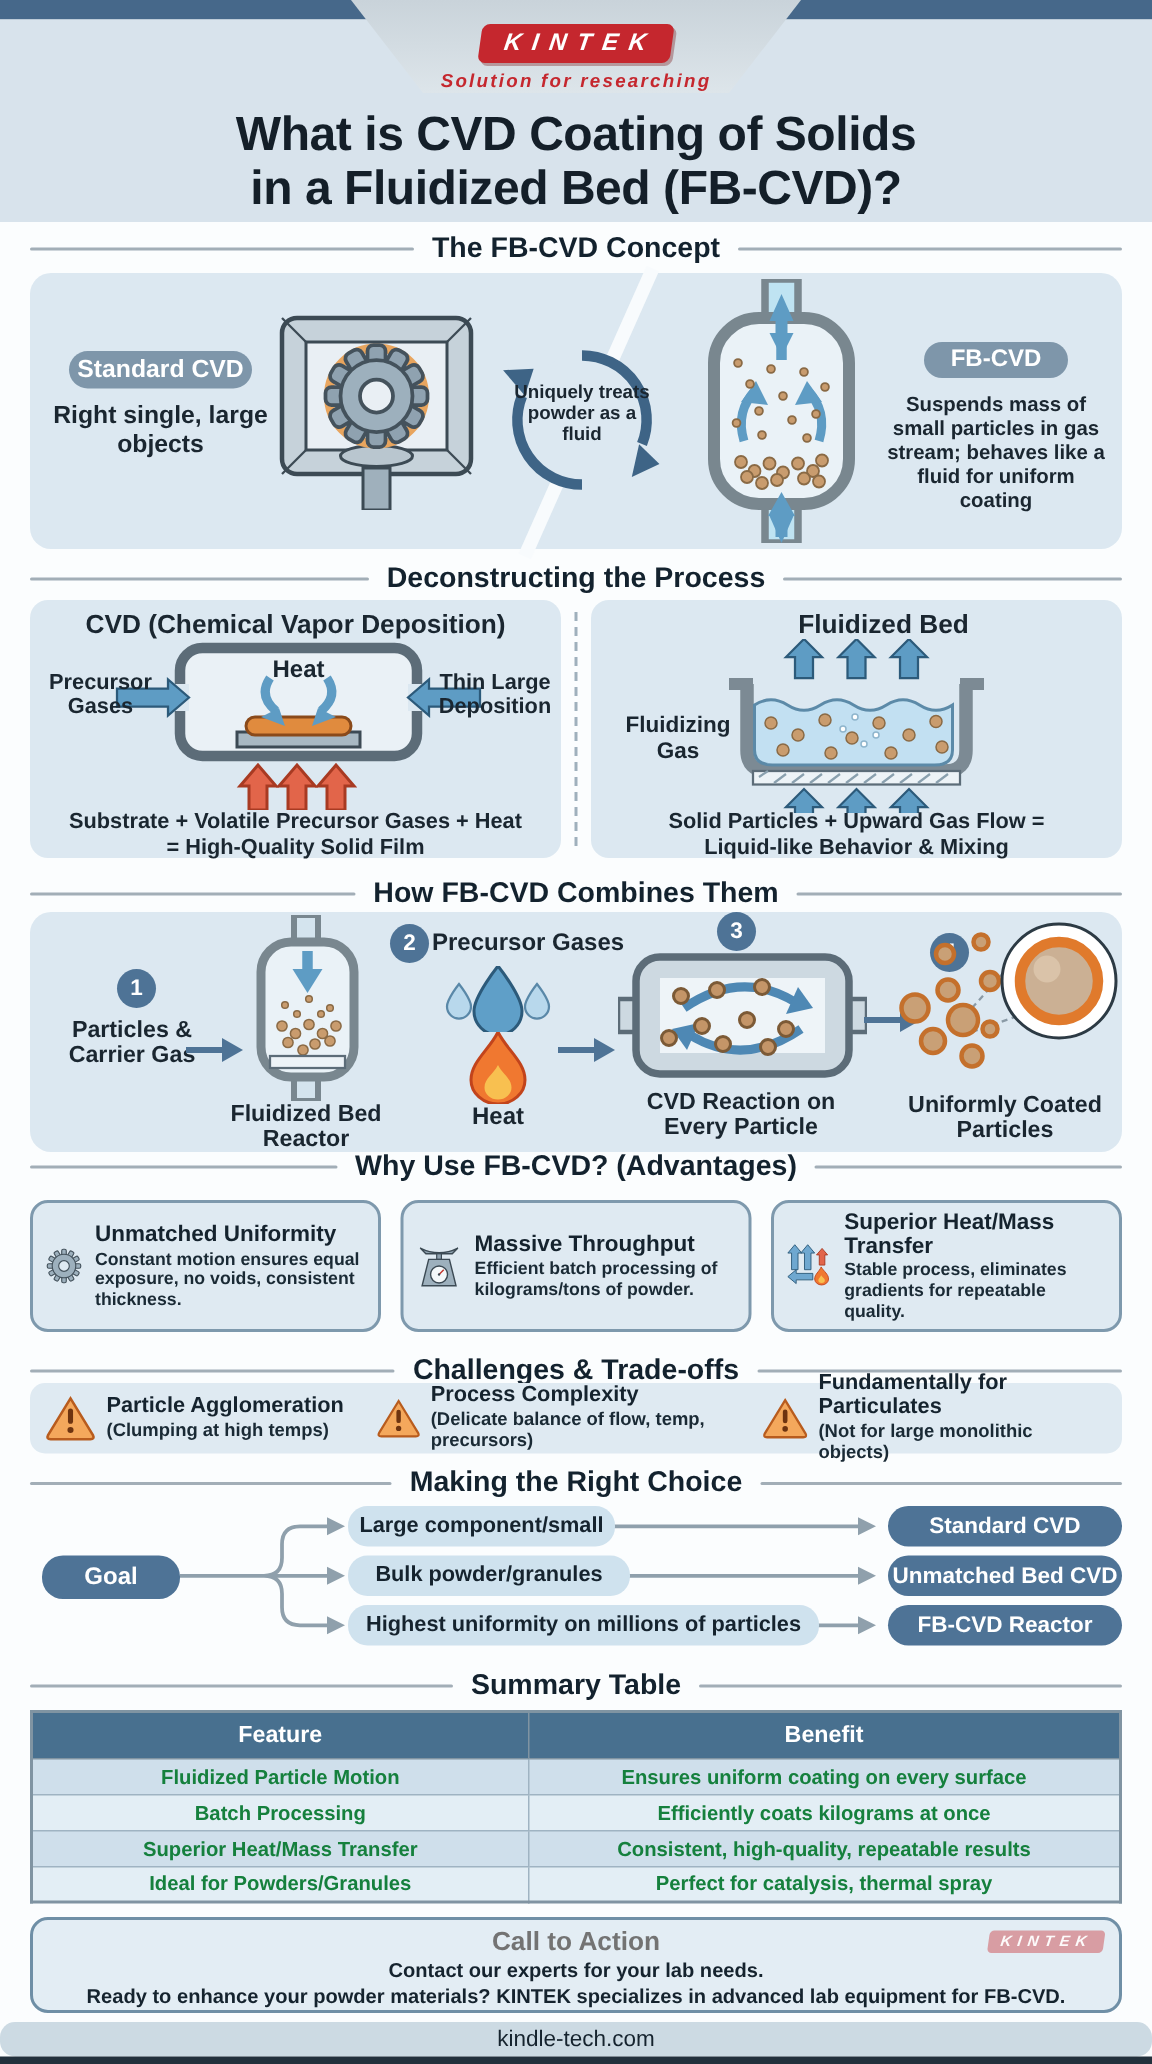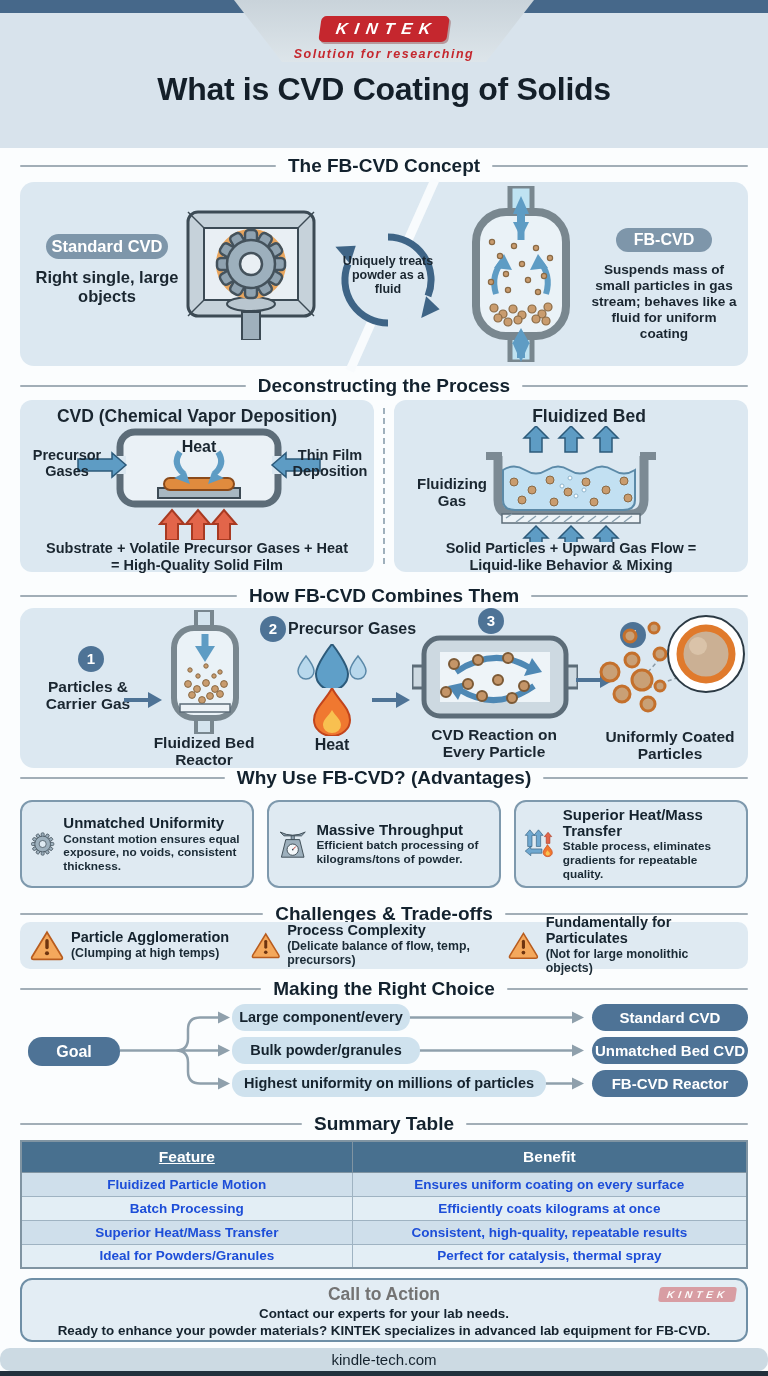--- a/index.html
+++ b/index.html
@@ -54,25 +54,25 @@
                      display:flex; align-items:center; padding:0 10px; }
   .chal-item { display:flex; align-items:center; gap:7px; }
   .chal-title { font-weight:bold; font-size:14.5px; color:#15232e; line-height:1.1; }
   .chal-note { font-size:12.3px; font-weight:600; color:#1a2a35; line-height:1.15; }
 
   
   #summary-table { left:20px; top:1140px; width:728px; border-collapse:collapse;
                    border:2px solid #8094a2; }
   #summary-table th { background:#48708f; color:#fff; font-size:15.5px; font-weight:bold;
                       height:31px; border:1px solid #8094a2; }
-  #summary-table td { font-size:13.5px; font-weight:bold; color:#1d4ed8; text-align:center;
+  #summary-table td { font-size:13.5px; font-weight:bold; color:#15803d; text-align:center;
                       height:24px; border:1px solid #9fb3c2; }
   #summary-table tr:nth-child(odd) td { background:#cfdfeb; }
   #summary-table tr:nth-child(even) td { background:#e3eef5; }
-  .col-feature { width:332px;text-decoration:underline; } .col-benefit { width:396px; }
+  .col-feature { width:332px; } .col-benefit { width:396px; }
 
   
   #cta-box { left:20px; top:1278px; width:728px; height:64px; background:#e3edf4;
              border:2px solid #6f8fa6; border-radius:12px; text-align:center; }
   #cta-title { font-weight:bold; font-size:17.5px; color:#737373; margin-top:4px; }
   .cta-line { font-size:13.4px; font-weight:600; color:#15232e; line-height:1.3; }
   #cta-watermark { position:absolute; right:10px; top:7px; background:rgba(201,60,64,.45);
                    color:rgba(255,255,255,.95); font-weight:bold; font-style:italic; font-size:10px;
                    letter-spacing:4px; padding:2px 8px; border-radius:3px; transform:skewX(-8deg); }
 
@@ -90,20 +90,21 @@
 
   <div id="top-strip" class="abs"></div>
   <div id="header-band" class="abs"></div>
   <div id="banner" class="abs"></div>
   <div id="logo-row" class="abs">
     <span class="logo-badge">KINTEK</span>
   </div>
   <div id="tagline" class="abs">Solution for researching</div>
   <div id="main-title" class="abs">
     <div>What is CVD Coating of Solids</div>
+    <div>in a Fluidized Bed (FB-CVD)?</div>
   </div>
 
   <div class="sec-head abs" style="top:155px;">
     <span>The FB-CVD Concept</span>
   </div>
   <div class="panel abs" style="left:20px; top:182px; width:728px; height:184px;">
     <div class="slash" style="left:368px; top:-12px; height:210px; transform:rotate(24deg);"></div>
 
     <div class="pill-slate abs" style="left:26px; top:52px; width:122px;">Standard CVD</div>
     <div class="bold-label abs" style="left:10px; top:86px; width:154px; font-size:16.5px; line-height:1.15;">Right single, large objects</div>
@@ -206,21 +207,21 @@
       <path d="M198,24 q8,12 -4,22" fill="none" stroke="#5e9cc4" stroke-width="6"></path>
       <polygon points="192,44 204,50 188,56" fill="#5e9cc4"></polygon>
       <g fill="#e2654a" stroke="#a83a22" stroke-width="2">
         <polygon points="146,112 146,96 140,96 152,82 164,96 158,96 158,112"></polygon>
         <polygon points="172,112 172,96 166,96 178,82 190,96 184,96 184,112"></polygon>
         <polygon points="198,112 198,96 192,96 204,82 216,96 210,96 210,112"></polygon>
       </g>
     </svg>
     <div class="bold-label abs" style="left:4px; top:48px; width:86px; font-size:14.5px; line-height:1.1;">Precursor Gases</div>
     <div class="bold-label abs" style="left:140px; top:38px; width:78px; font-size:16px;">Heat</div>
-    <div class="bold-label abs" style="left:268px; top:48px; width:84px; font-size:14.5px; line-height:1.1;">Thin Film Deposition</div>
+    <div class="bold-label abs" style="left:268px; top:48px; width:84px; font-size:14.5px; line-height:1.1;">Thin Large Deposition</div>
     <div class="bold-label abs" style="left:0; top:140px; width:354px; font-size:14.5px; line-height:1.15;">
       <div>Substrate + Volatile Precursor Gases + Heat</div>
       <div>= High-Quality Solid Film</div>
     </div>
   </div>
   <div class="abs" style="left:383px; top:408px; height:156px; border-left:2px dashed #9fb0bc;"></div>
   <div class="panel abs" style="left:394px; top:400px; width:354px; height:172px; border-radius:12px;">
     <div class="bold-label abs" style="left:0; top:6px; width:390px; font-size:17.5px;">Fluidized Bed</div>
     <svg class="abs" style="left:0; top:26px;" width="354" height="116" viewBox="0 0 354 116">
       <g fill="#5e9cc4" stroke="#2c5a7a" stroke-width="1.5">
@@ -478,21 +479,21 @@
     <g fill="#8fa0ac">
       <polygon points="198,13.5 210,19.5 198,25.5"></polygon>
       <polygon points="198,46.5 210,52.5 198,58.5"></polygon>
       <polygon points="198,79.5 210,85.5 198,91.5"></polygon>
       <polygon points="552,13.5 564,19.5 552,25.5"></polygon>
       <polygon points="552,46.5 564,52.5 552,58.5"></polygon>
       <polygon points="552,79.5 564,85.5 552,91.5"></polygon>
     </g>
   </svg>
   <div class="pill-dark abs" style="left:28px; top:1037px; width:92px; height:29px; line-height:29px; font-size:16px;">Goal</div>
-  <div class="pill-light abs" style="left:232px; top:1004px; width:178px;">Large component/every</div>
+  <div class="pill-light abs" style="left:232px; top:1004px; width:178px;">Large component/small</div>
   <div class="pill-light abs" style="left:232px; top:1037px; width:188px;">Bulk powder/granules</div>
   <div class="pill-light abs" style="left:232px; top:1070px; width:314px;">Highest uniformity on millions of particles</div>
   <div class="pill-dark abs" style="left:592px; top:1004px; width:156px;">Standard CVD</div>
   <div class="pill-dark abs" style="left:592px; top:1037px; width:156px;">Unmatched Bed CVD</div>
   <div class="pill-dark abs" style="left:592px; top:1070px; width:156px;">FB-CVD Reactor</div>
 
   <div class="sec-head abs" style="top:1113px;">
     <span>Summary Table</span>
   </div>
   <table id="summary-table" class="abs">

